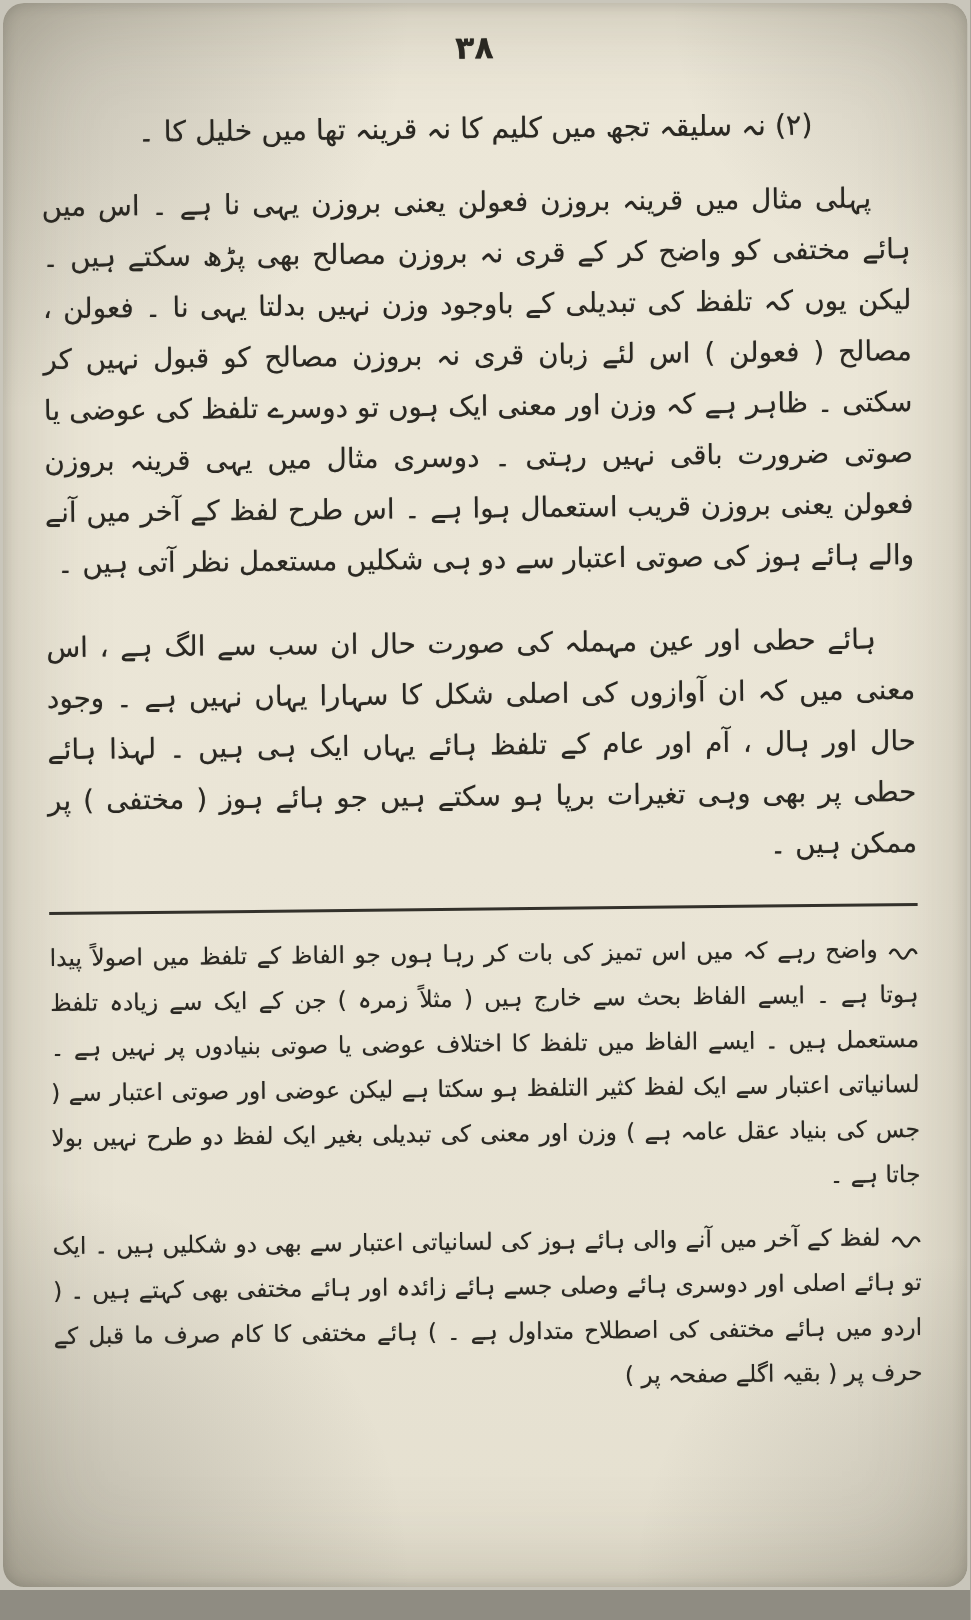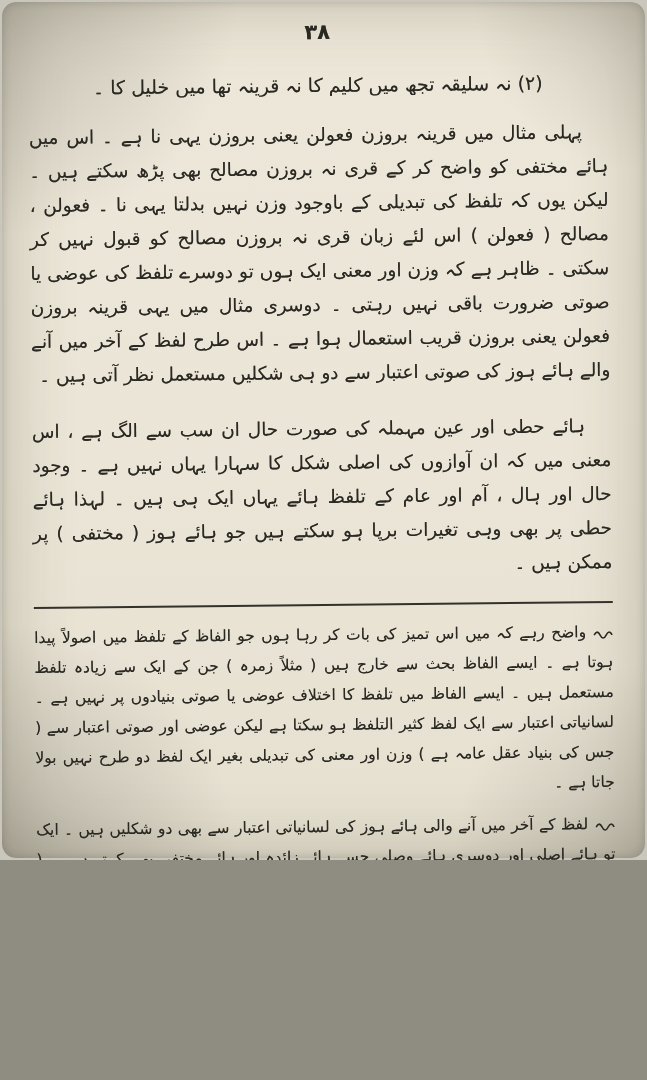--- a/index.html
+++ b/index.html
@@ -3,21 +3,21 @@
 <meta charset="utf-8">
 <style>
   html, body {
     margin: 0;
     padding: 0;
     background: #8f8c82;
   }
   .scan {
     position: relative;
     width: 647px;
-    height: 860px;
+    height: 1060px;
     margin: 0 auto;
     background: #c9c6bb;
     overflow: hidden;
   }
   .page {
     position: absolute;
     inset: 2px;
     border-radius: 14px;
     background:
       radial-gradient(circle at 0% 0%, rgba(40,38,30,.22), transparent 22%),

